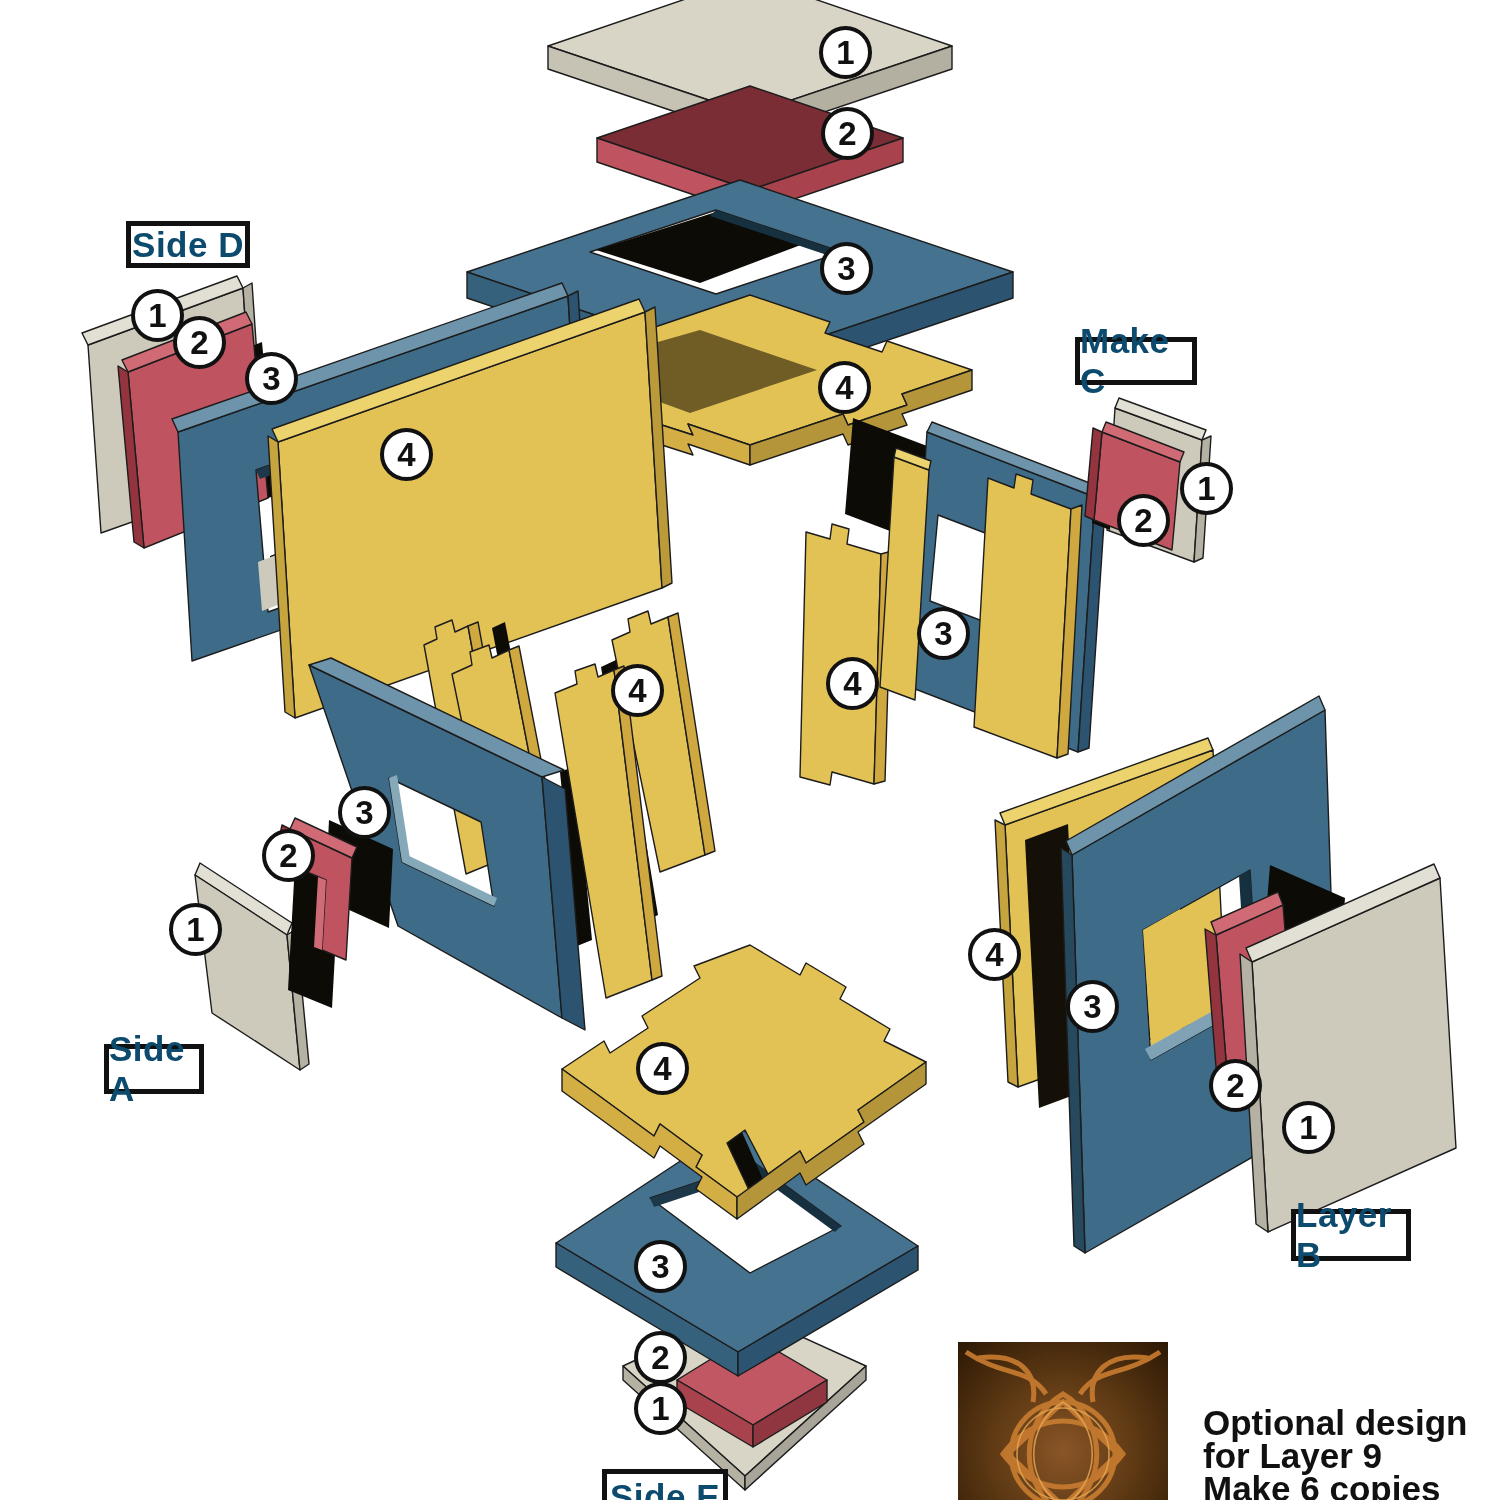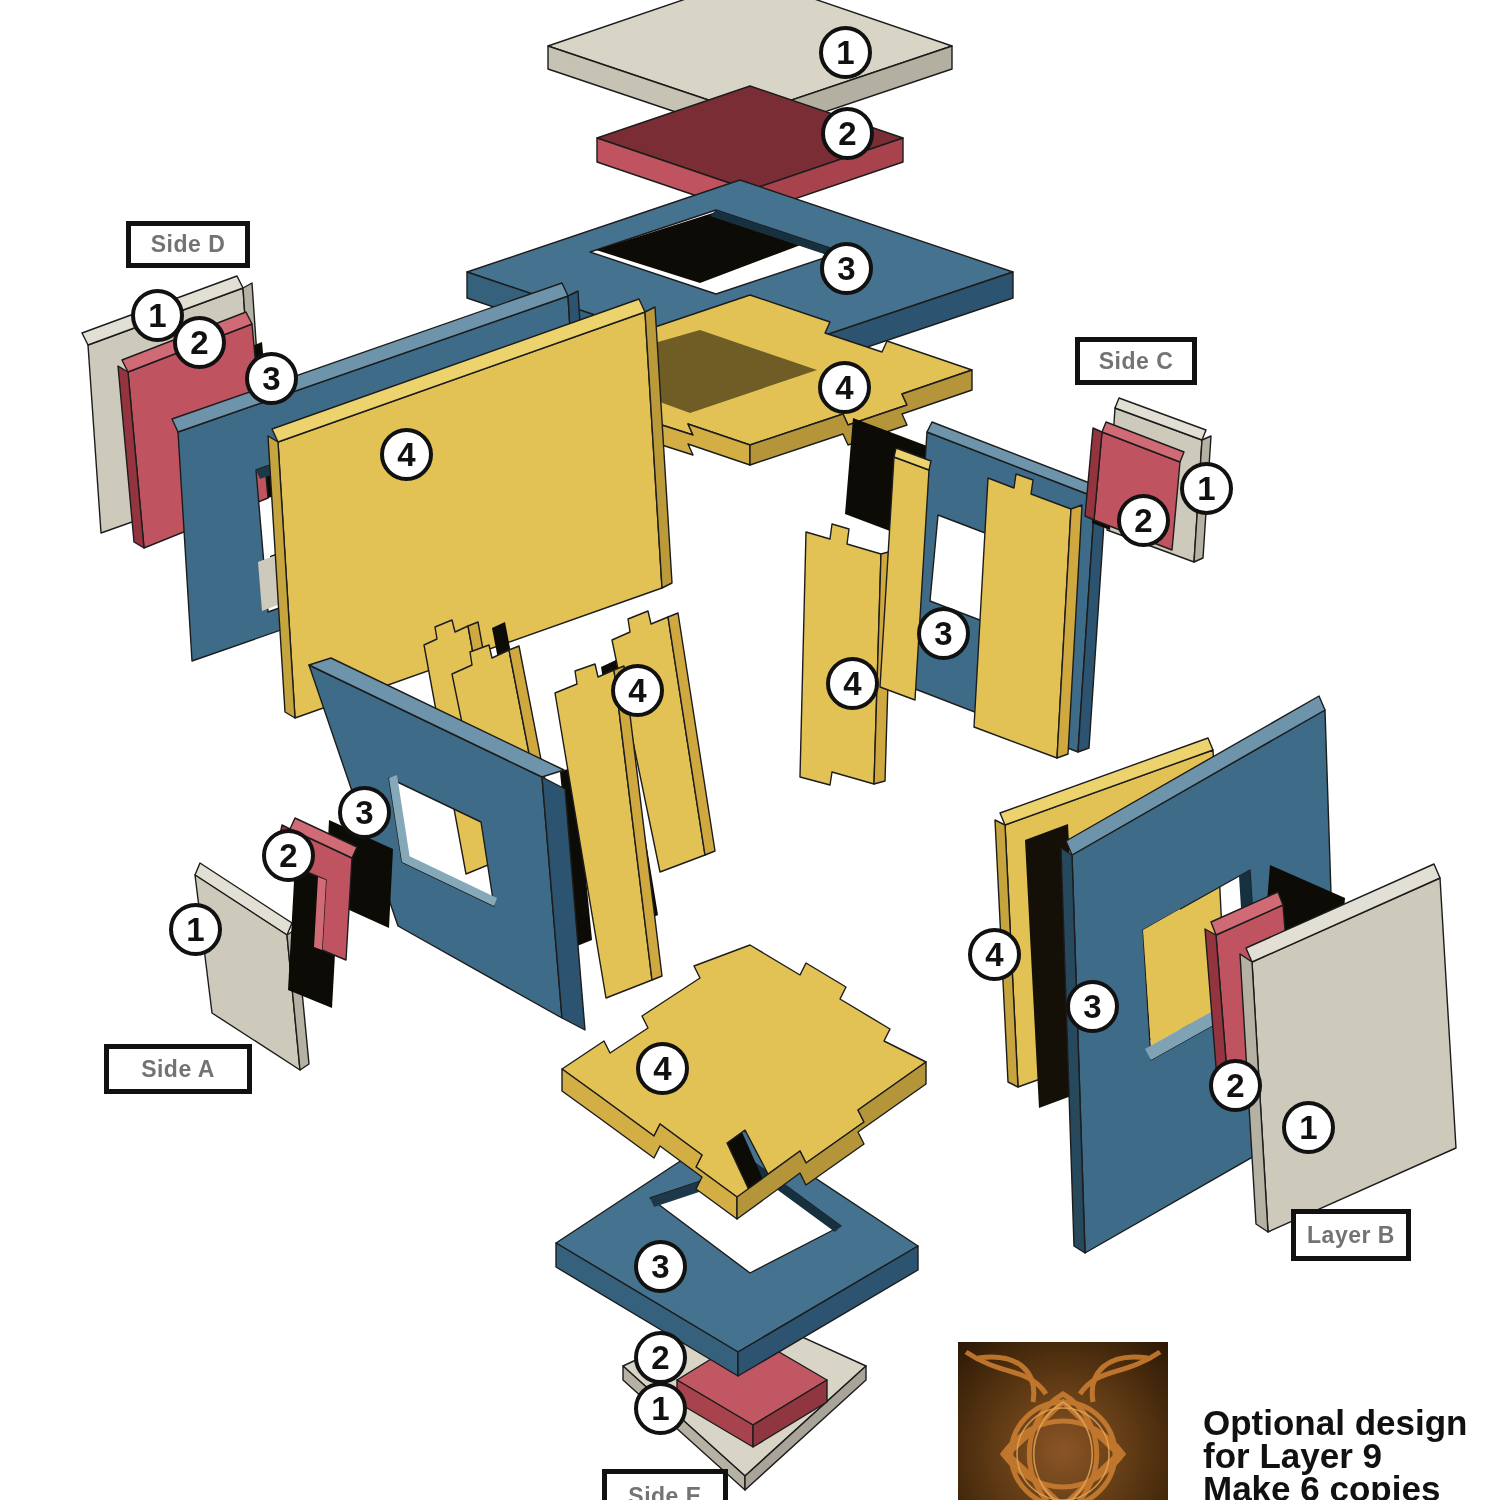--- a/index.html
+++ b/index.html
@@ -5,21 +5,21 @@
   html,body{margin:0;padding:0;background:#fff;}
   .stage{position:relative;width:1500px;height:1500px;background:#fff;overflow:hidden;
          font-family:"Liberation Sans",sans-serif;}
   #art{position:absolute;left:0;top:0;}
   .badge{position:absolute;width:53px;height:53px;box-sizing:border-box;
          border:4px solid #111;border-radius:50%;background:#fff;
          display:flex;align-items:center;justify-content:center;
          font-size:33px;font-weight:700;color:#111;line-height:1;}
   .side-label{position:absolute;box-sizing:border-box;border:5px solid #111;background:#fff;
          display:flex;align-items:center;justify-content:center;
-         font-size:23px;font-weight:700;color:#737373;letter-spacing:.5px;}
+         font-size:35px;font-weight:700;color:#0c4a6e;letter-spacing:.5px;}
   .note{position:absolute;left:1203px;top:1406px;width:280px;color:#111;
         font-size:35px;font-weight:700;line-height:33px;}
   .design{position:absolute;left:958px;top:1342px;width:210px;height:158px;overflow:hidden;}
 </style>
 </head>
 <body>
 
 <div class="stage">
   <svg id="art" width="1500" height="1500" viewBox="0 0 1500 1500">
       <path d="M548,46L750,-23L952,46L750,114Z" fill="#d8d4c6" stroke="#1c1c1c" stroke-width="1.4" stroke-linejoin="round"></path>
@@ -125,22 +125,22 @@
       <path d="M738,1352L918,1246L918,1270L738,1376Z" fill="#2c5470" stroke="#1c1c1c" stroke-width="1.4" stroke-linejoin="round"></path>
       <path d="M650,1198L755,1163L759,1172L654,1207Z" fill="#1d3848"></path>
       <path d="M755,1163L841,1226L835,1232L749,1169Z" fill="#16303f"></path>
       <path d="M726,1140L750,1192L764,1182L742,1132Z" fill="#0d0b06"></path>
       <path d="M562,1069L604,1041L610,1053L648,1028L642,1016L700,978L694,966L750,945L800,975L806,963L846,987L840,999L890,1029L884,1041L926,1062L858,1110L864,1122L806,1163L800,1151L768,1174L745,1130L727,1143L749,1190L737,1197L696,1167L702,1155L660,1124L654,1136L598,1095Z" fill="#e3c255" stroke="#1c1c1c" stroke-width="1.4" stroke-linejoin="round"></path>
       <path d="M562,1069L598,1095L654,1136L660,1124L702,1155L696,1167L737,1197L737,1219L696,1189L702,1177L660,1146L654,1158L598,1117L562,1091Z" fill="#d2ae45" stroke="#1c1c1c" stroke-width="1.4" stroke-linejoin="round"></path>
       <path d="M737,1197L800,1151L806,1163L864,1122L858,1110L926,1062L926,1084L858,1132L864,1144L806,1185L800,1173L737,1219Z" fill="#b5953a" stroke="#1c1c1c" stroke-width="1.4" stroke-linejoin="round"></path>
     </svg>
 
   <div class="side-label" style="left:126px;top:221px;width:124px;height:47px">Side D</div>
-  <div class="side-label" style="left:1075px;top:337px;width:122px;height:48px">Side C</div>
-  <div class="side-label" style="left:104px;top:1044px;width:148px;height:50px">Side A</div>
+  <div class="side-label" style="left:1075px;top:337px;width:122px;height:48px">Make C</div>
+  <div class="side-label" style="left:104px;top:1044px;width:100px;height:50px">Side A</div>
   <div class="side-label" style="left:1291px;top:1209px;width:120px;height:52px">Layer B</div>
   <div class="side-label" style="left:602px;top:1469px;width:126px;height:55px">Side E</div>
 
   <div class="badge" style="left:819px;top:26px">1</div>
   <div class="badge" style="left:821px;top:107px">2</div>
   <div class="badge" style="left:820px;top:242px">3</div>
   <div class="badge" style="left:818px;top:361px">4</div>
 
   <div class="badge" style="left:131px;top:289px">1</div>
   <div class="badge" style="left:173px;top:316px">2</div>

